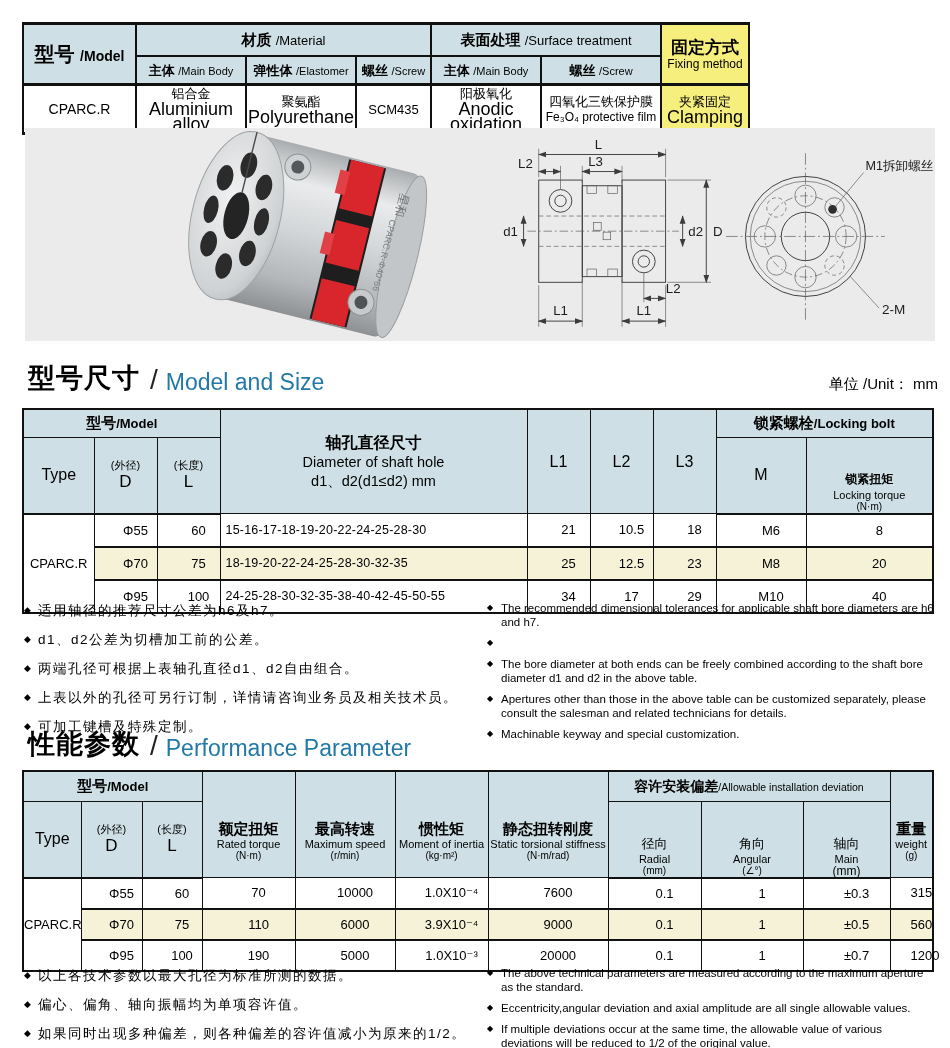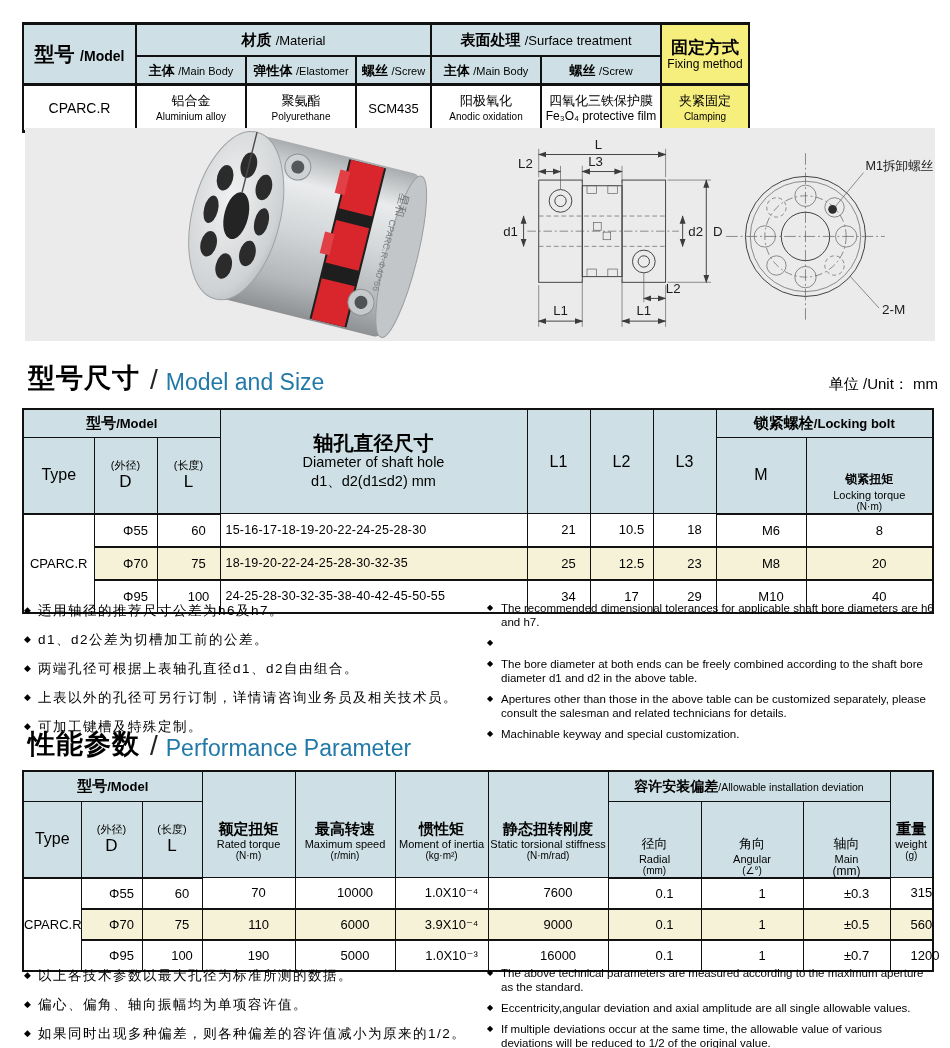--- a/index.html
+++ b/index.html
@@ -13,21 +13,21 @@
   .spec-table td{border:2px solid #111;}
   .spec-table tr.h1 td, .spec-table tr.h2 td{background:#cee0e6;}
   .spec-table tr.h1 td{height:30px;}
   .spec-table tr.h2 td{height:26px;}
   .spec-table tr.data td{height:44px;border-top-width:3px;background:#fff;}
   .spec-table .zh-big{font-size:20px;font-weight:bold;}
   .spec-table .en-med{font-size:14px;font-weight:bold;}
   .spec-table .zh-sub{font-size:13px;font-weight:bold;}
   .spec-table .en-sub{font-size:11px;}
   .cell-2l .l1{font-size:13px;line-height:16px;}
-  .cell-2l .l2{font-size:10px;line-height:15px;}
+  .cell-2l .l2{font-size:18px;line-height:15px;}
   td.yellow{background:#f7ef7d !important;}
   .fix-zh{font-size:17px;font-weight:bold;line-height:19px;}
   .fix-en{font-size:12px;line-height:14px;}
 
   
   .band{position:absolute;left:25px;top:128px;width:910px;height:213px;background:#ebebeb;}
   .band svg{position:absolute;top:0;}
   .fig-photo{left:125px;} .fig-side{left:430px;} .fig-front{left:680px;}
   .dwg{stroke:#3c3c3c;fill:none;stroke-width:1;}
   .dwg-thin{stroke:#5a5a5a;fill:none;stroke-width:0.7;}
@@ -50,21 +50,21 @@
   .ghead-zh{font-size:15px;font-weight:bold;}
   .ghead-en{font-size:13px;font-weight:bold;}
   .ghead-en-sm{font-size:10.5px;font-weight:normal;}
   .h-type{font-size:16px;}
   .h-paren{font-size:11px;line-height:13px;}
   .h-letter{font-size:17px;line-height:19px;}
   .h-dim{font-size:16px;}
   .stack .z{font-size:15px;font-weight:bold;line-height:19px;margin-top:32px;}
   .stack .e{font-size:11px;line-height:12px;}
   .stack .u{font-size:10px;line-height:12px;}
-  .shaft-cell .z{font-size:20px;font-weight:bold;line-height:20px;}
+  .shaft-cell .z{font-size:16px;font-weight:bold;line-height:20px;}
   .shaft-cell .e{font-size:14.5px;line-height:19px;}
   .num{font-size:13px;padding-left:20px;}
   .model-cell{font-size:13px;}
   .holes-cell{text-align:left !important;padding-left:5px !important;font-size:12.5px;letter-spacing:0.2px;}
 
   
   .notes{position:absolute;list-style:none;margin:0;padding:0;}
   .notes li{display:flex;align-items:flex-start;}
   .notes .bullet{flex:0 0 14px;font-size:8px;line-height:inherit;padding-top:0;}
   .notes-zh{font-size:13.5px;letter-spacing:1.5px;}
@@ -504,21 +504,21 @@
       <td class="num">1</td>
       <td class="num">±0.5</td>
       <td class="num">560</td>
     </tr>
     <tr class="body-row" style="height:31px">
       <td class="num">Φ95</td>
       <td class="num">100</td>
       <td class="num">190</td>
       <td class="num">5000</td>
       <td class="num">1.0X10⁻³</td>
-      <td class="num">16000</td>
+      <td class="num">20000</td>
       <td class="num">0.1</td>
       <td class="num">1</td>
       <td class="num">±0.7</td>
       <td class="num">1200</td>
     </tr>
   </tbody>
     </table>
 
   <ul class="notes notes-zh" style="left:24px;top:966px;width:445px">
     <li>

